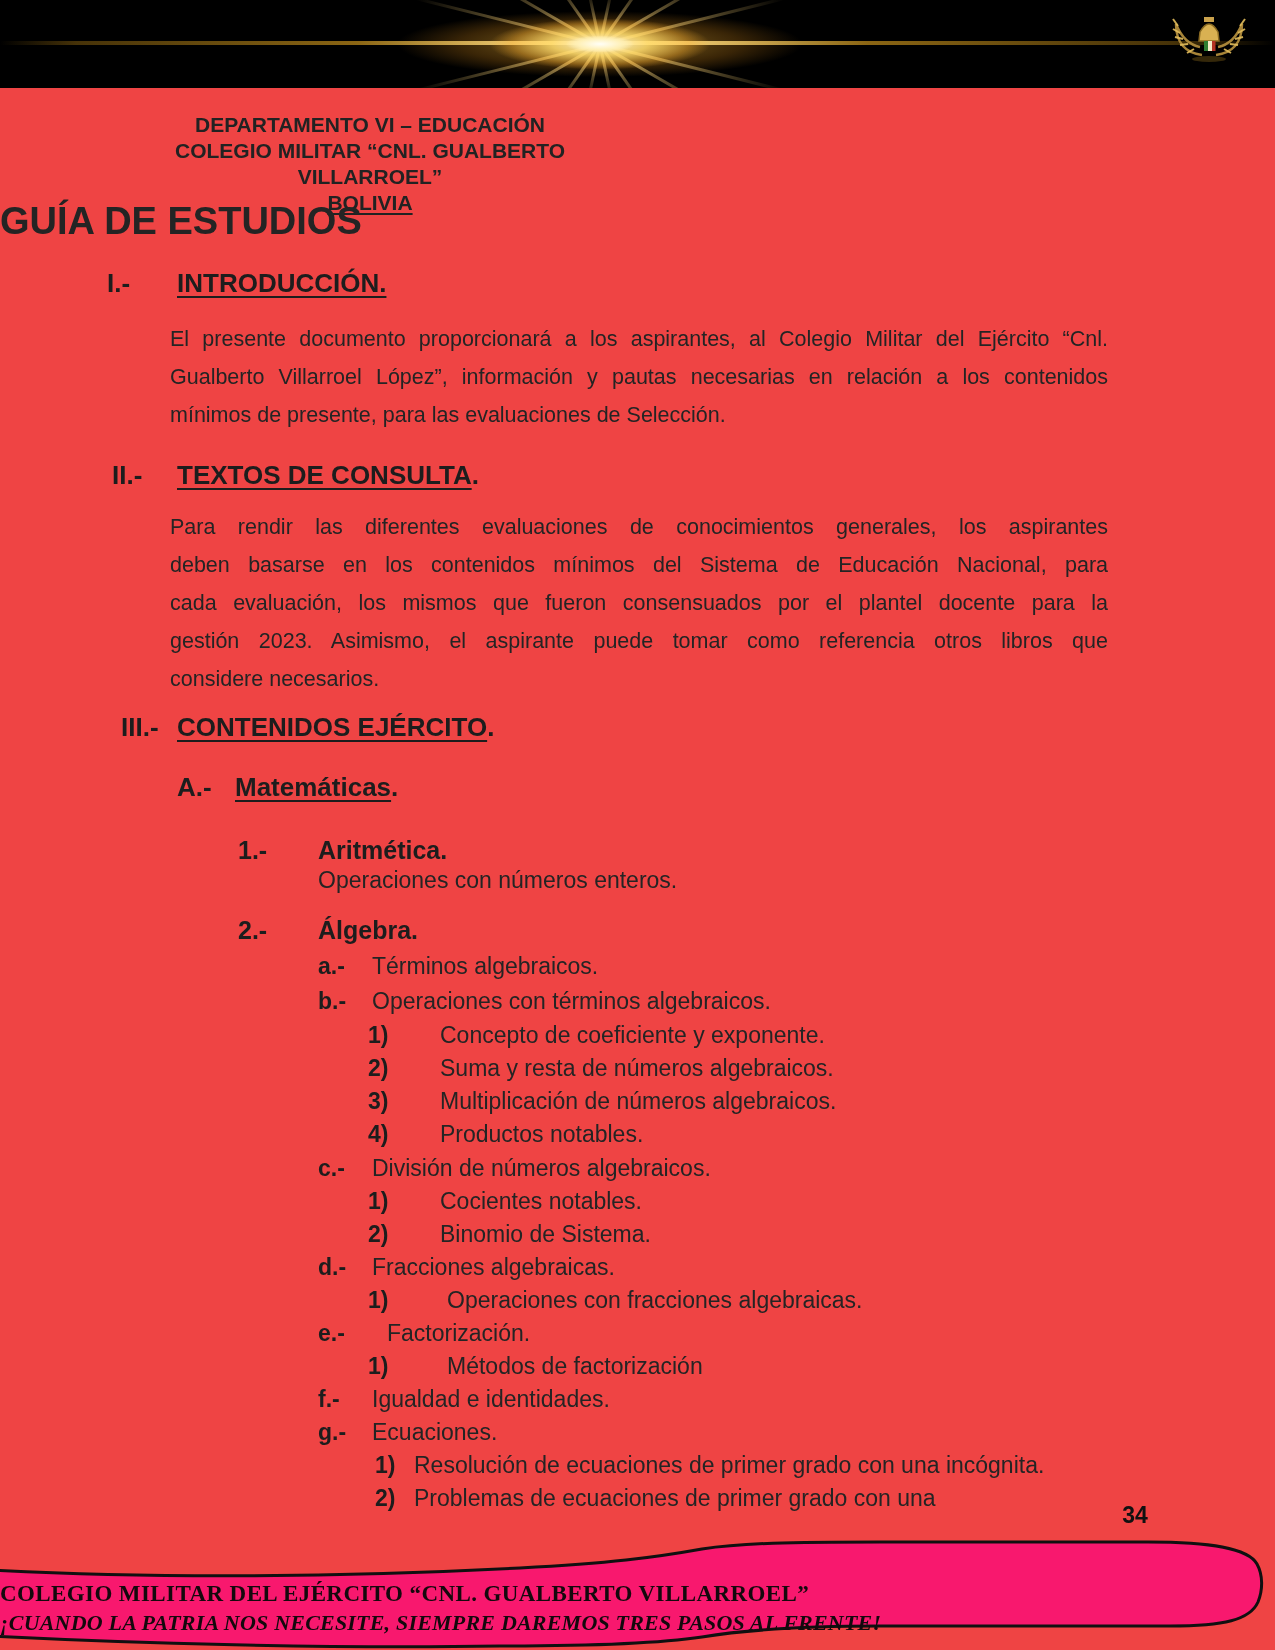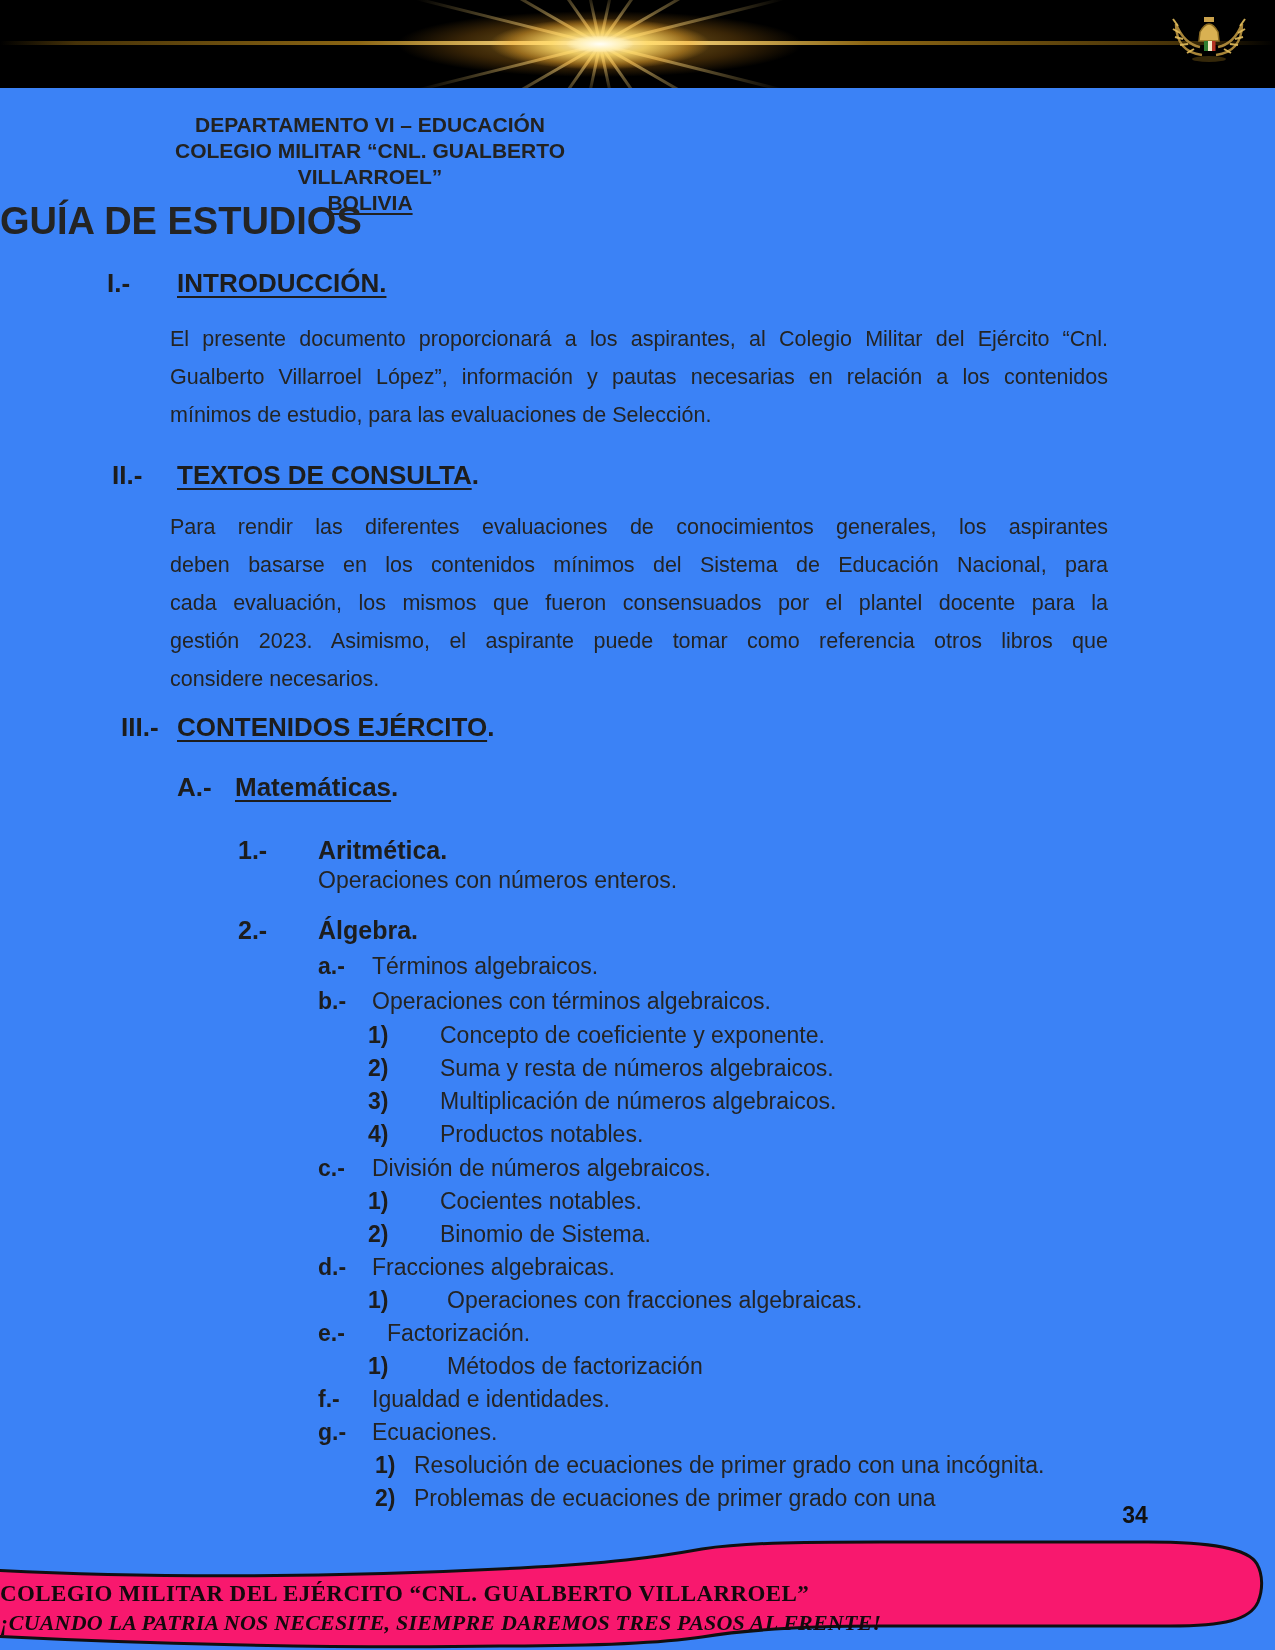--- a/index.html
+++ b/index.html
@@ -1,16 +1,16 @@
 <!DOCTYPE html>
 <html><head>
 <meta charset="utf-8">
 <style>
   html,body{margin:0;padding:0;background:#888;}
-  #page{position:relative;width:1275px;height:1650px;background:#3b82f6;overflow:hidden;
+  #page{position:relative;width:1275px;height:1650px;background:#ef4444;overflow:hidden;
         font-family:"Liberation Sans",sans-serif;color:#1c1c1c;}
   
   .header-bar{position:absolute;left:0;top:0;width:1275px;height:88px;background:#000;overflow:hidden;}
   .flare-line{position:absolute;left:0;top:41px;width:1275px;height:4px;
     background:linear-gradient(90deg,rgba(110,80,12,0) 0%,rgba(140,100,16,.5) 6%,rgba(185,135,26,.75) 28%,
       #ffd névtelen 0,#ffdf8a 44%,#fff3c6 47%,#ffdf8a 50%,rgba(185,135,26,.75) 68%,rgba(140,100,16,.5) 92%,rgba(110,80,12,0) 100%);}
   .glow1{position:absolute;left:330px;top:0;width:540px;height:88px;
     background:radial-gradient(ellipse 50% 50% at 50% 50%,rgba(255,198,66,.55) 0%,rgba(205,132,24,.28) 52%,rgba(0,0,0,0) 75%);}
   .glow2{position:absolute;left:462px;top:12px;width:276px;height:64px;
     background:radial-gradient(ellipse 50% 50% at 50% 50%,rgba(255,246,214,.95) 0%,rgba(255,219,108,.85) 35%,rgba(255,178,48,.38) 64%,rgba(0,0,0,0) 80%);}
@@ -96,21 +96,21 @@
 
   <div class="doc-title">GUÍA DE ESTUDIOS</div>
 
   <div class="row" style="top:268px;">
     <span class="abs h" style="left:107px;">I.-</span>
     <span class="abs h u" style="left:177px;">INTRODUCCIÓN.</span>
   </div>
   <div class="para" style="top:320px;">
     <div class="jline">El presente documento proporcionará a los aspirantes, al Colegio Militar del Ejército “Cnl.</div>
     <div class="jline">Gualberto Villarroel López”, información y pautas necesarias en relación a los contenidos</div>
-    <div>mínimos de estudio, para las evaluaciones de Selección.</div>
+    <div>mínimos de presente, para las evaluaciones de Selección.</div>
   </div>
 
   <div class="row" style="top:460px;">
     <span class="abs h" style="left:112px;">II.-</span>
     <span class="abs h" style="left:177px;"><span class="u">TEXTOS DE CONSULTA</span><span>.</span></span>
   </div>
   <div class="para" style="top:508px;">
     <div class="jline">Para rendir las diferentes evaluaciones de conocimientos generales, los aspirantes</div>
     <div class="jline">deben basarse en los contenidos mínimos del Sistema de Educación Nacional, para</div>
     <div class="jline">cada evaluación, los mismos que fueron consensuados por el plantel docente para la</div>

